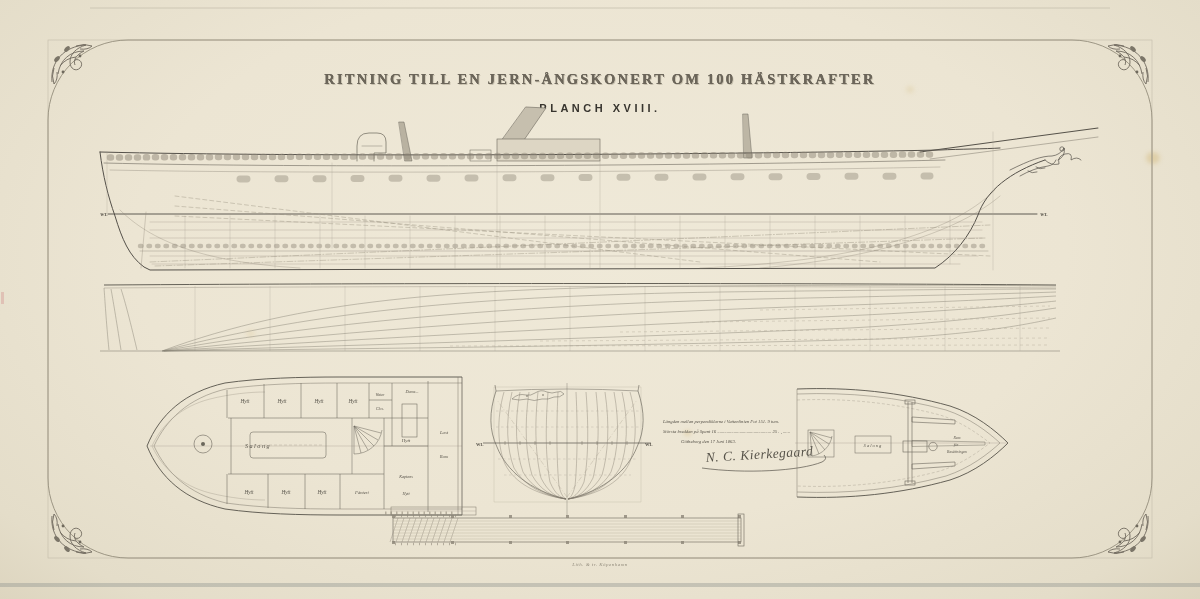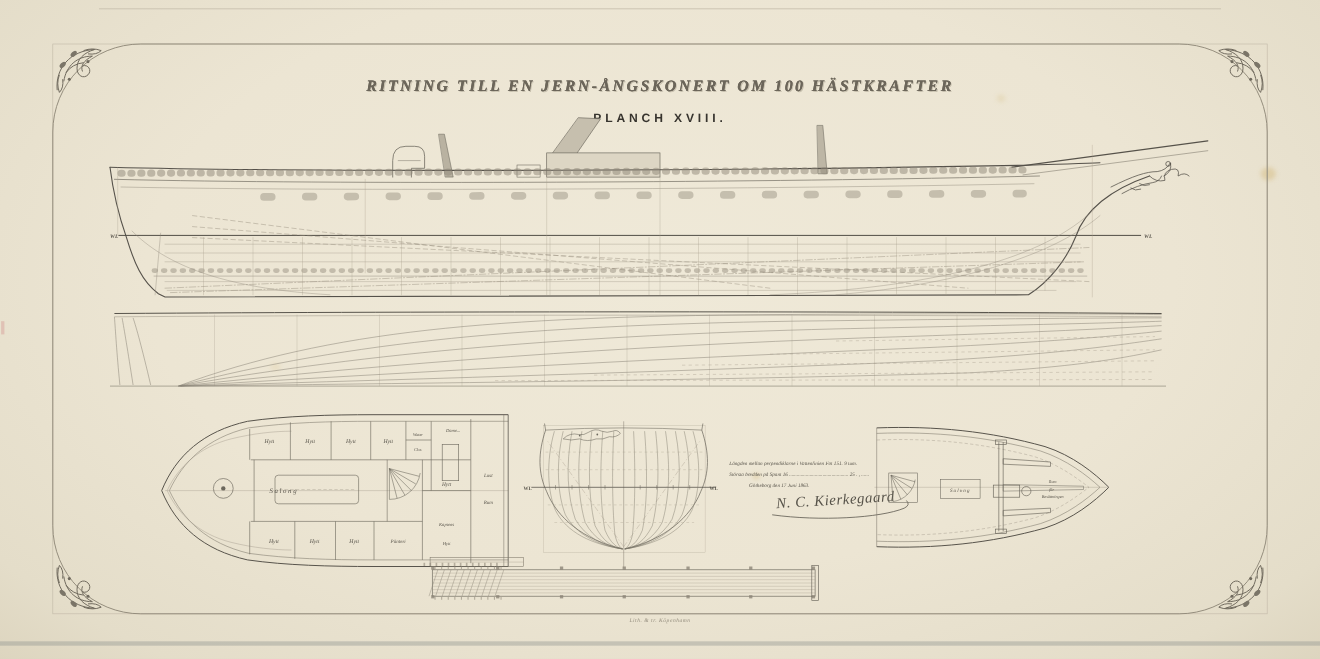--- a/index.html
+++ b/index.html
@@ -8,21 +8,20 @@
     background:
       radial-gradient(ellipse at 50% 42%, #efe9d8 0%, #ece5d3 55%, #e4ddc9 88%, #ddd5bf 100%);
     font-family:"Liberation Serif", serif;
   }
   .abs{position:absolute;}
   #plate-title{
     left:0;right:0;top:71px;text-align:center;
     font-family:"Liberation Serif",serif;font-weight:bold;font-size:14.5px;
     letter-spacing:2.2px;color:#6c665a;
     text-shadow:0 0 .5px rgba(66,61,52,.85), 1px 1px 0 rgba(196,189,171,.95);
-    font-style:italic;
   }
   #plate-subtitle{
     left:0;right:0;top:102px;text-align:center;
     font-family:"Liberation Sans",sans-serif;font-weight:bold;font-size:11px;
     letter-spacing:3.5px;color:#37342e;
   }
   #printer-credit{
     left:0;right:0;top:562px;text-align:center;
     font-size:5px;color:#938c7d;letter-spacing:.5px;font-style:italic;
   }

